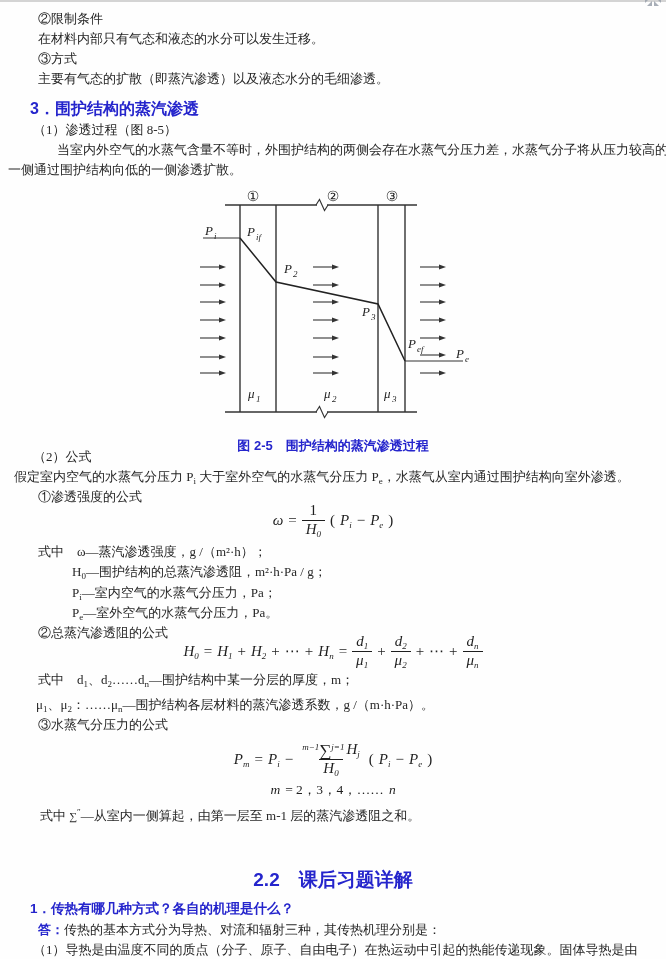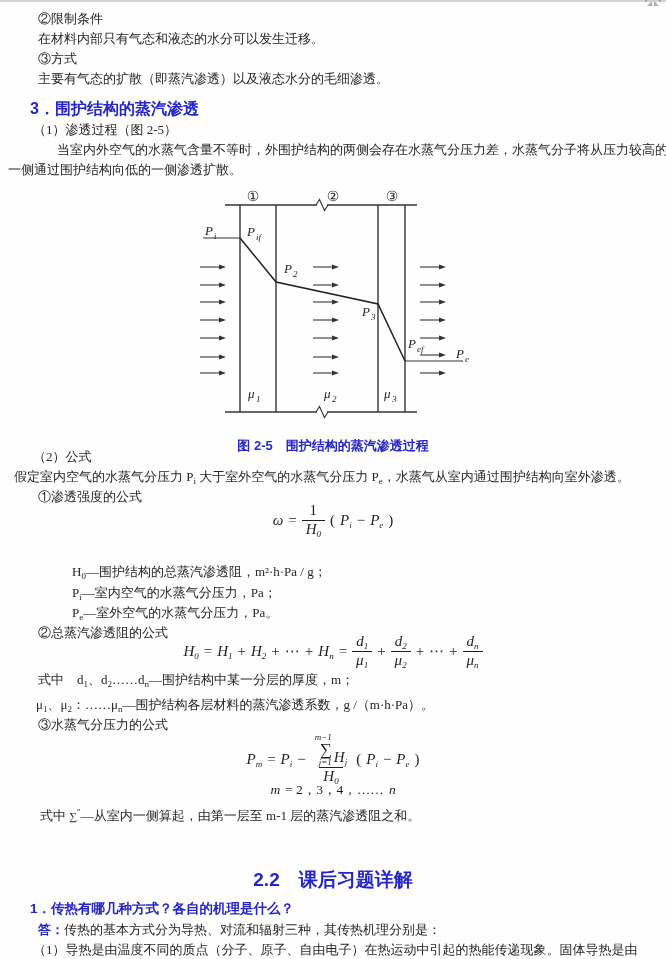--- a/index.html
+++ b/index.html
@@ -20,21 +20,21 @@
   
   .formula {
     position:absolute; left:0; width:666px;
     display:flex; justify-content:center; align-items:center;
     font-size:15px; font-style:italic; color:#1e1e1e; gap:5px; white-space:nowrap;
   }
   .formula .rm { font-style:normal; }
   .frac { display:inline-flex; flex-direction:column; align-items:center; line-height:1.15; }
   .frac .num { padding:0 4px; }
   .frac .den { border-top:1.2px solid #1e1e1e; padding:0 4px; }
-  .sum-col { display:inline-flex; flex-direction:column; align-items:flex-end; line-height:1; font-size:9px; font-style:italic; }
+  .sum-col { display:inline-flex; flex-direction:row; align-items:flex-start; line-height:1; font-size:9px; font-style:italic; }
   .sum-col .sigma { font-size:17px; font-style:normal; line-height:.9; }
   .numrow { display:inline-flex; align-items:flex-end; gap:2px; }
   .sum-inline { font-size:11px; font-style:normal; }
   .figcap { font-size:13px; }
   svg text { font-family:"Liberation Serif","DejaVu Serif",serif; }
 </style>
 </head>
 <body>
 
 <div class="page">
@@ -49,21 +49,21 @@
       <polygon points="16,12 11,7 11,12" fill="#9aa1ab"></polygon>
     </svg>
   </div>
 
   <div class="ln" style="top:11px;left:38px">②限制条件</div>
   <div class="ln" style="top:31px;left:38px">在材料内部只有气态和液态的水分可以发生迁移。</div>
   <div class="ln" style="top:51px;left:38px">③方式</div>
   <div class="ln" style="top:71px;left:38px">主要有气态的扩散（即蒸汽渗透）以及液态水分的毛细渗透。</div>
 
   <div class="ln blue heiti" style="top:101px;left:30px;font-size:16px">3．围护结构的蒸汽渗透</div>
-  <div class="ln" style="top:122px;left:33px">（1）渗透过程（图 2-5）</div>
+  <div class="ln" style="top:122px;left:33px">（1）渗透过程（图 8-5）</div>
   <div class="ln" style="top:142px;left:57px">当室内外空气的水蒸气含量不等时，外围护结构的两侧会存在水蒸气分压力差，水蒸气分子将从压力较高的</div>
   <div class="ln" style="top:162px;left:8px">一侧通过围护结构向低的一侧渗透扩散。</div>
 
   <svg style="position:absolute;top:185px;left:190px" width="290" height="245" viewBox="0 0 290 245">
     <defs>
       <g id="arr">
         <line x1="0" y1="0" x2="19" y2="0" stroke="#333" stroke-width="1.1"></line>
         <polygon points="19,-2.6 26,0 19,2.6" fill="#333"></polygon>
       </g>
     </defs>
@@ -166,20 +166,21 @@
       <span class="num rm">1</span>
       <span class="den"><span>H</span><sub>0</sub></span>
     </span>
     <span class="rm">(</span>
     <span><span>P</span><sub>i</sub></span>
     <span class="rm">−</span>
     <span><span>P</span><sub>e</sub></span>
     <span class="rm">)</span>
   </div>
 
+  <div class="ln" style="top:544px;left:38px">式中　ω—蒸汽渗透强度，g /（m²·h）；</div>
   <div class="ln" style="top:564px;left:72px">
     <span>H</span><sub>0</sub><span>—围护结构的总蒸汽渗透阻，m²·h·Pa / g；</span>
   </div>
   <div class="ln" style="top:585px;left:72px">
     <span>P</span><sub>i</sub><span>—室内空气的水蒸气分压力，Pa；</span>
   </div>
   <div class="ln" style="top:605px;left:72px">
     <span>P</span><sub>e</sub><span>—室外空气的水蒸气分压力，Pa。</span>
   </div>
   <div class="ln" style="top:625px;left:38px">②总蒸汽渗透阻的公式</div>

